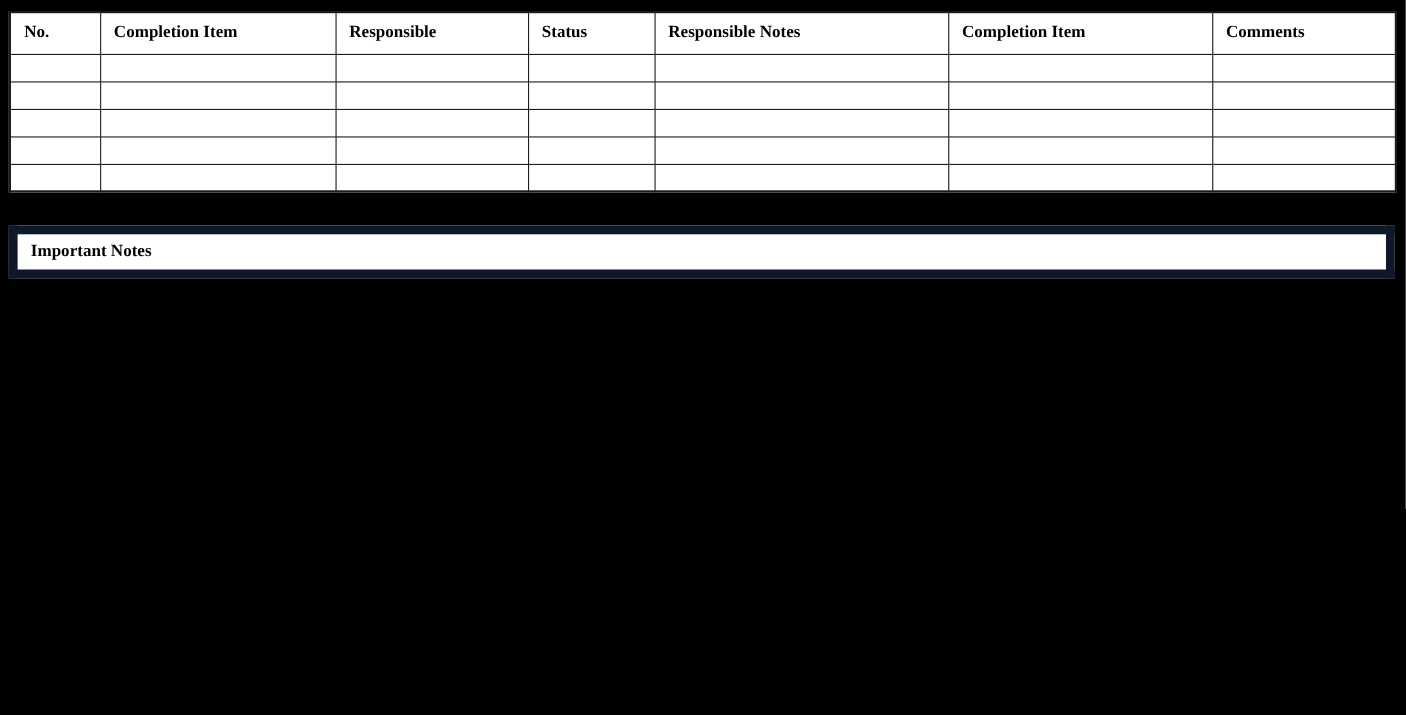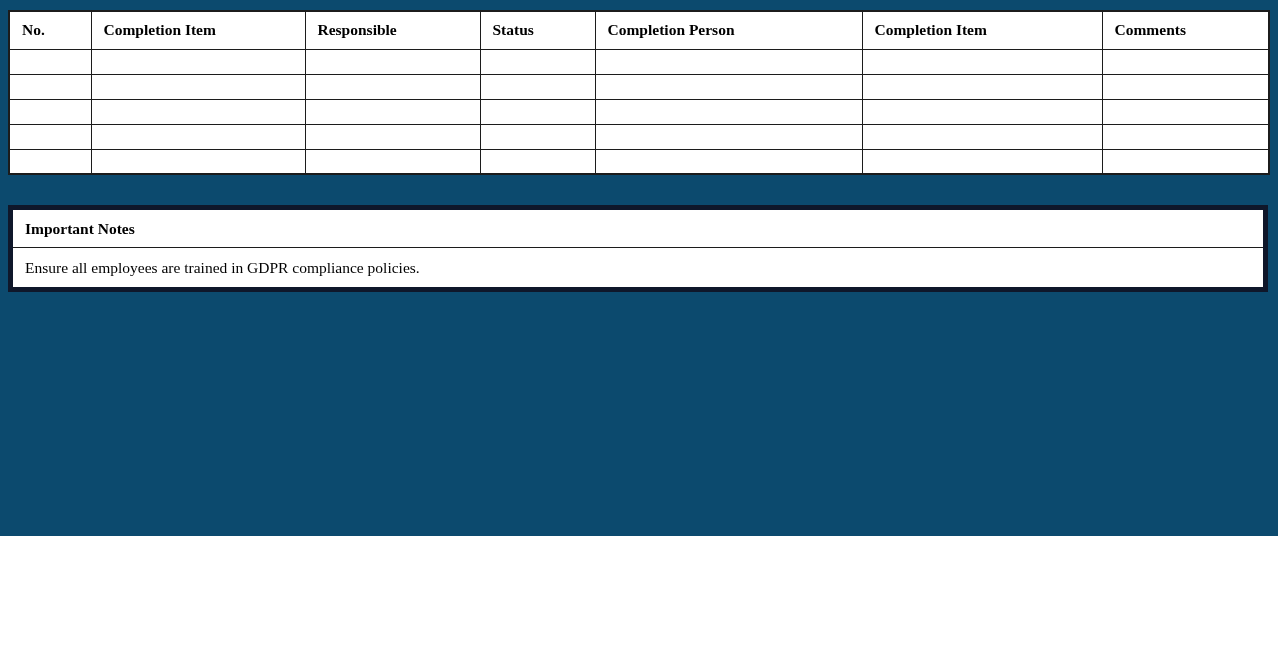--- a/index.html
+++ b/index.html
@@ -7,23 +7,23 @@
     margin: 0;
     padding: 0;
     background: #ffffff;
     width: 1278px;
     height: 650px;
     font-family: "Liberation Serif", "DejaVu Serif", serif;
     color: #000000;
   }
   .page {
     width: 1278px;
-    height: 536px;
+    height: 650px;
     padding: 10px 10px 0 8px;
-    background: #0c4a6e;
+    background: #000000;
   }
   table {
     border-collapse: collapse;
     width: 1260px;
     table-layout: fixed;
     background: #ffffff;
   }
   .checklist-table {
     border: 2px solid #1c1c1c;
   }
@@ -39,21 +39,21 @@
     font-weight: bold;
     font-size: 15.5px;
     height: 38px;
     vertical-align: middle;
   }
   .checklist-table tbody td {
     height: 25px;
     font-size: 15.5px;
   }
   .notes-table {
-    border: 5px solid #0f172a;
+    border: 8px solid #0f172a;
     margin-top: 30px;
   }
   .notes-table td {
     border: 1px solid #1c1c1c;
     height: 42px;
     padding: 0 4px 0 12px;
     vertical-align: middle;
     font-size: 15.5px;
     overflow: hidden;
     white-space: nowrap;
@@ -77,21 +77,21 @@
       <col style="width:267px">
       <col style="width:240px">
       <col style="width:167px">
     </colgroup>
     <thead>
       <tr>
         <th>No.</th>
         <th>Completion Item</th>
         <th>Responsible</th>
         <th>Status</th>
-        <th>Completion Person</th>
+        <th>Responsible Notes</th>
         <th>Completion Item</th>
         <th>Comments</th>
       </tr>
     </thead>
     <tbody>
       <tr>
         <td></td>
         <td></td>
         <td></td>
         <td></td>
@@ -136,19 +136,16 @@
         <td></td>
       </tr>
     </tbody>
   </table>
 
   <table class="notes-table">
     <tbody>
       <tr>
         <td class="notes-title">Important Notes</td>
       </tr>
-      <tr>
-        <td>Ensure all employees are trained in GDPR compliance policies.</td>
-      </tr>
     </tbody>
   </table>
 
 </div>
 
 </body></html>

